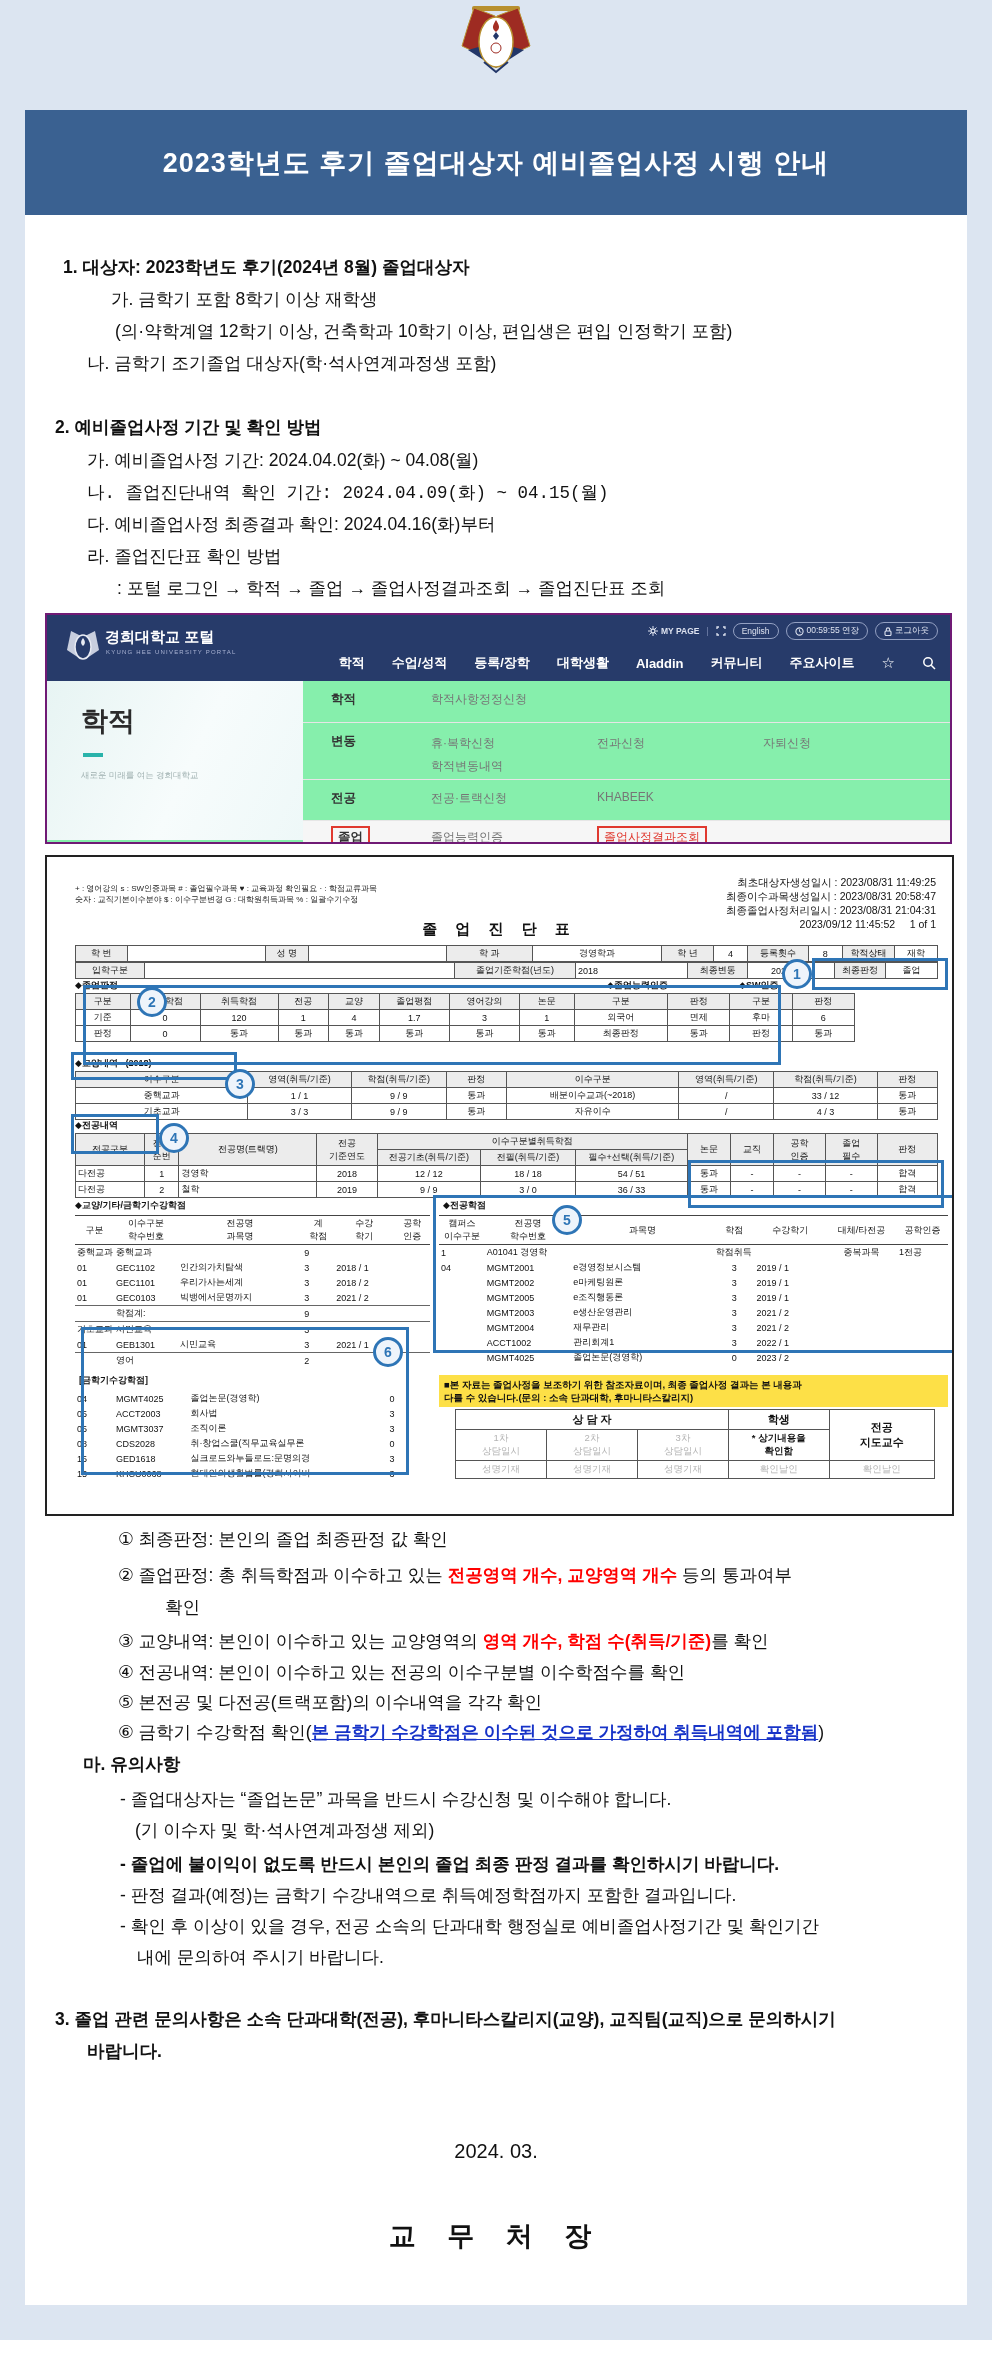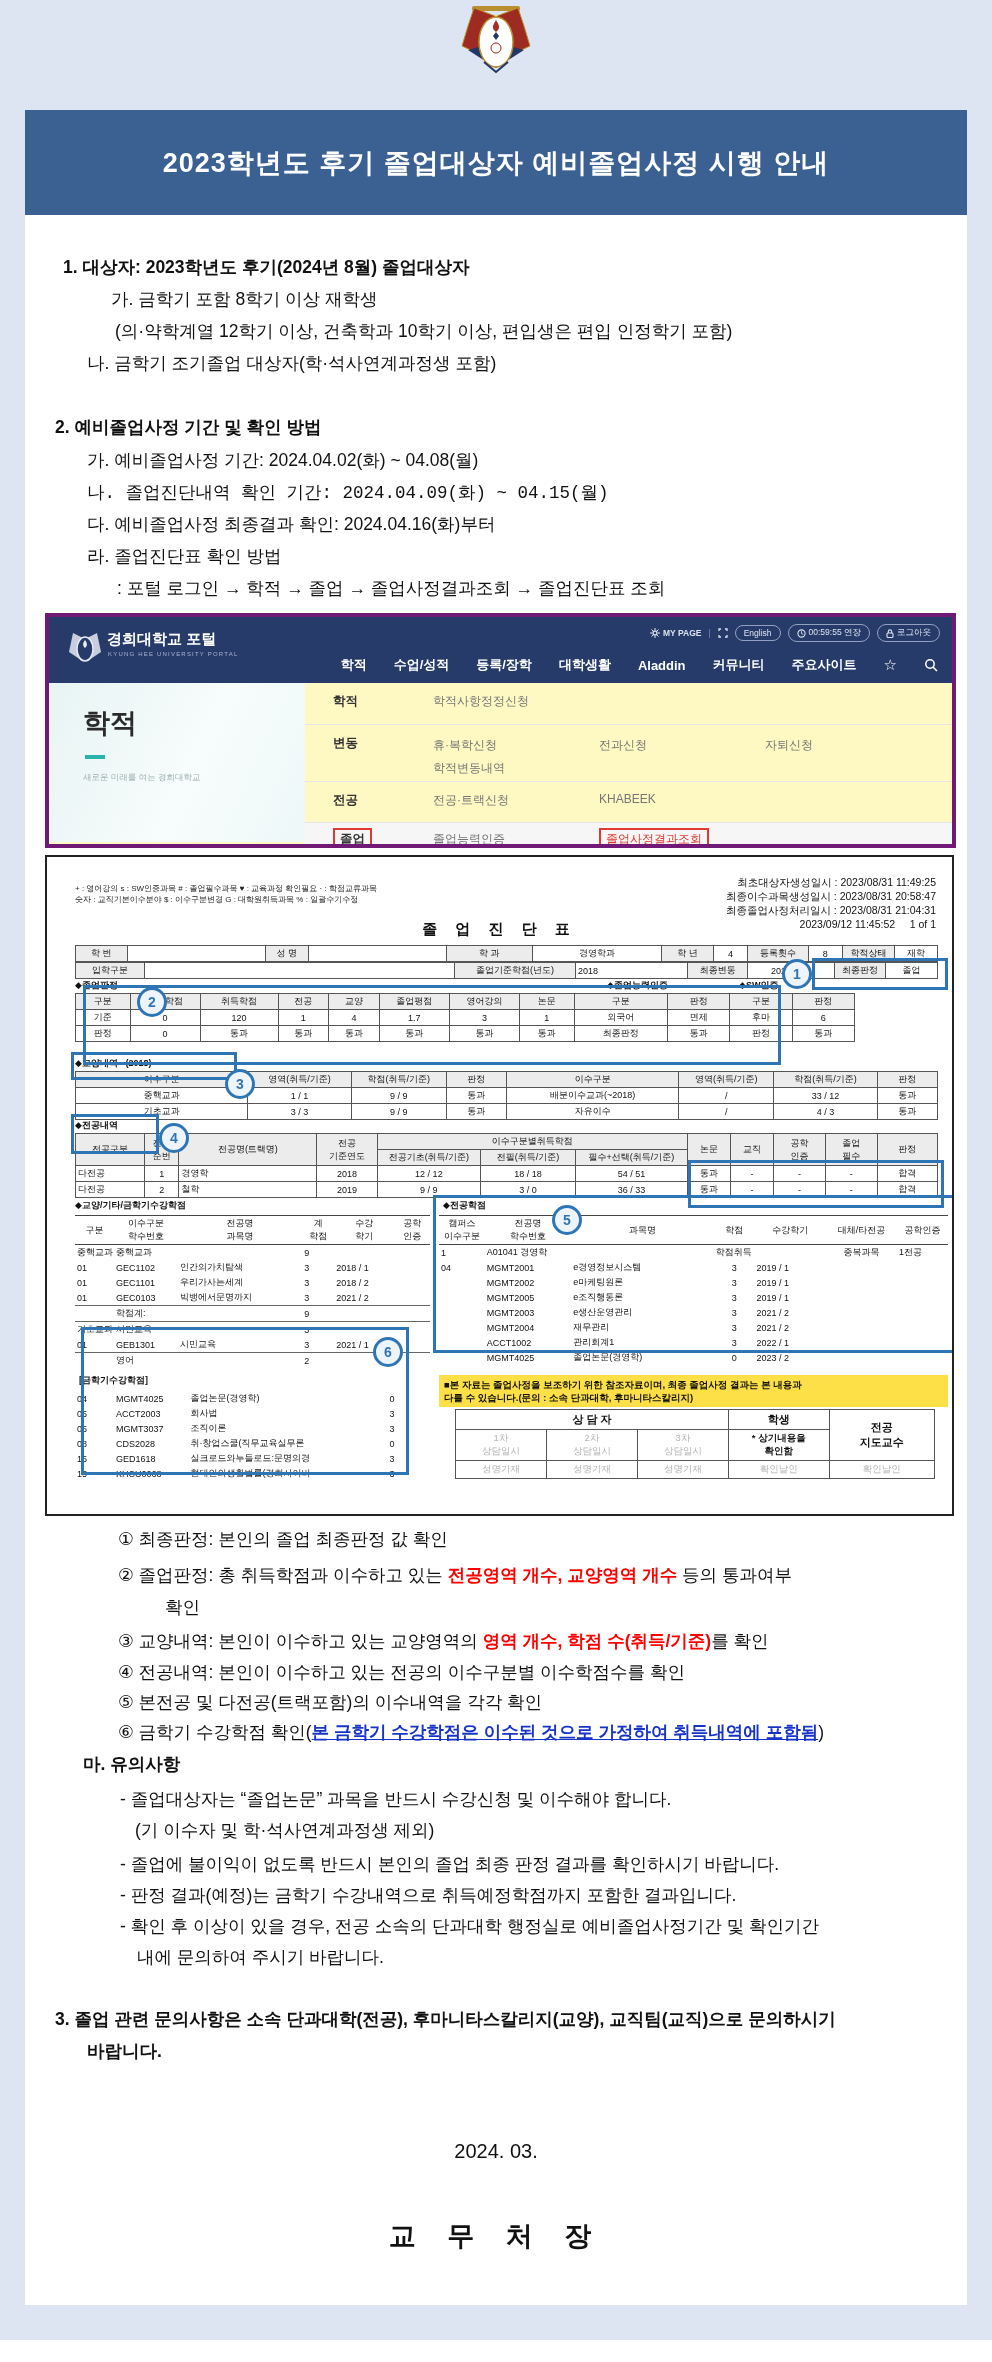--- a/index.html
+++ b/index.html
@@ -9,22 +9,22 @@
   .logo-wrap{position:absolute;left:0;top:2px;width:992px;text-align:center;}
   .banner{position:absolute;left:25px;top:110px;width:942px;height:105px;background:#3a6191;
           display:flex;align-items:center;justify-content:center;}
   .banner-title{color:#fff;font-size:27px;font-weight:bold;letter-spacing:1px;}
   .panel{position:absolute;left:25px;top:215px;width:942px;height:2090px;background:#fff;}
   .ln{position:absolute;white-space:nowrap;font-size:17.5px;color:#111;}
   .bold{font-weight:bold;}
   .red{color:#f00;font-weight:bold;}
   .blue{color:#1733c8;font-weight:bold;text-decoration:underline;}
   
-  .pbox{position:absolute;left:20px;top:398px;width:903px;height:227px;border:4px solid #701a75;
-        background:#fef9c3;overflow:hidden;}
+  .pbox{position:absolute;left:20px;top:398px;width:903px;height:227px;border:2px solid #701a75;
+        background:#86efac;overflow:hidden;}
   .phead{position:absolute;left:0;top:0;width:100%;height:66px;background:#273b6a;}
   .pbrand{position:absolute;left:58px;top:13px;color:#fff;font-size:15px;font-weight:bold;}
   .pbrand-sub{position:absolute;left:59px;top:34px;color:#a9b3d3;font-size:6px;letter-spacing:1.2px;}
   .putils{position:absolute;right:12px;top:7px;display:flex;align-items:center;gap:7px;
           color:#dde2ef;font-size:8.5px;}
   .pill{border:1px solid #93a0c2;border-radius:9px;padding:2px 8px;display:inline-flex;align-items:center;gap:3px;}
   .pnav{position:absolute;right:14px;bottom:9px;display:flex;align-items:center;gap:27px;
         color:#fff;font-size:13px;font-weight:bold;}
   .pside{position:absolute;left:0;top:66px;width:256px;height:159px;
          background:linear-gradient(115deg,#e7f4f3 0%,#f7fcfc 55%,#eef8f8 100%);}
@@ -738,21 +738,21 @@
     <div class="ln" style="left:93px;top:1312px;">① 최종판정: 본인의 졸업 최종판정 값 확인</div>
     <div class="ln" style="left:93px;top:1348px;"><span>② 졸업판정: 총 취득학점과 이수하고 있는 </span><span class="red">전공영역 개수, 교양영역 개수</span><span> 등의 통과여부</span></div>
     <div class="ln" style="left:140px;top:1380px;">확인</div>
     <div class="ln" style="left:93px;top:1414px;"><span>③ 교양내역: 본인이 이수하고 있는 교양영역의 </span><span class="red">영역 개수, 학점 수(취득/기준)</span><span>를 확인</span></div>
     <div class="ln" style="left:93px;top:1445px;">④ 전공내역: 본인이 이수하고 있는 전공의 이수구분별 이수학점수를 확인</div>
     <div class="ln" style="left:93px;top:1475px;">⑤ 본전공 및 다전공(트랙포함)의 이수내역을 각각 확인</div>
     <div class="ln" style="left:93px;top:1505px;"><span>⑥ 금학기 수강학점 확인(</span><span class="blue">본 금학기 수강학점은 이수된 것으로 가정하여 취득내역에 포함됨</span><span>)</span></div>
     <div class="ln bold" style="left:58px;top:1537px;">마. 유의사항</div>
     <div class="ln" style="left:95px;top:1572px;">- 졸업대상자는 “졸업논문” 과목을 반드시 수강신청 및 이수해야 합니다.</div>
     <div class="ln" style="left:110px;top:1603px;text-align:right;">(기 이수자 및 학·석사연계과정생 제외)</div>
-    <div class="ln" style="left:95px;top:1637px;">- 졸업에 불이익이 없도록 반드시 본인의 졸업 최종 판정 결과를 확인하시기 바랍니다.</div>
+    <div class="ln" style="left:95px;top:1637px;font-weight:bold;">- 졸업에 불이익이 없도록 반드시 본인의 졸업 최종 판정 결과를 확인하시기 바랍니다.</div>
     <div class="ln" style="left:95px;top:1668px;">- 판정 결과(예정)는 금학기 수강내역으로 취득예정학점까지 포함한 결과입니다.</div>
     <div class="ln" style="left:95px;top:1699px;">- 확인 후 이상이 있을 경우, 전공 소속의 단과대학 행정실로 예비졸업사정기간 및 확인기간</div>
     <div class="ln" style="left:112px;top:1730px;">내에 문의하여 주시기 바랍니다.</div>
 
     <div class="ln bold" style="left:30px;top:1792px;">3. 졸업 관련 문의사항은 소속 단과대학(전공), 후마니타스칼리지(교양), 교직팀(교직)으로 문의하시기</div>
     <div class="ln bold" style="left:62px;top:1824px;">바랍니다.</div>
 
     <div class="footer-date" style="top:1925px;">2024.  03.</div>
     <div class="footer-sign" style="top:2003px;">교 무 처 장</div>
   </div>

